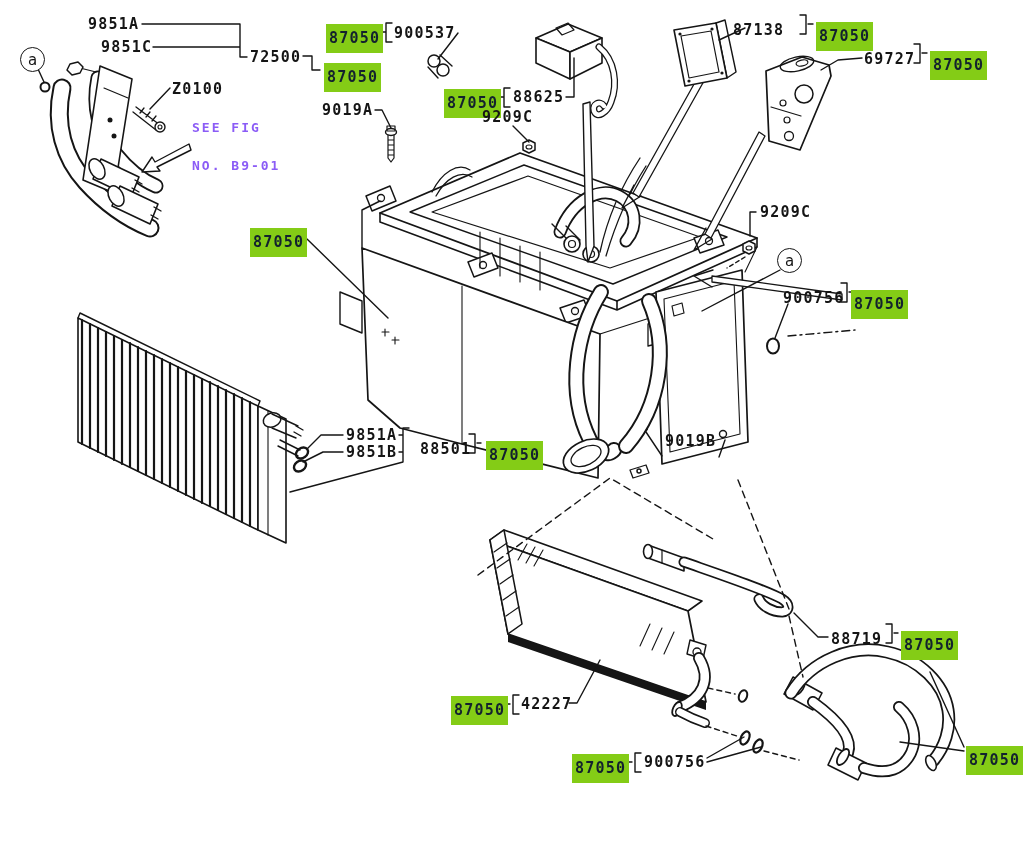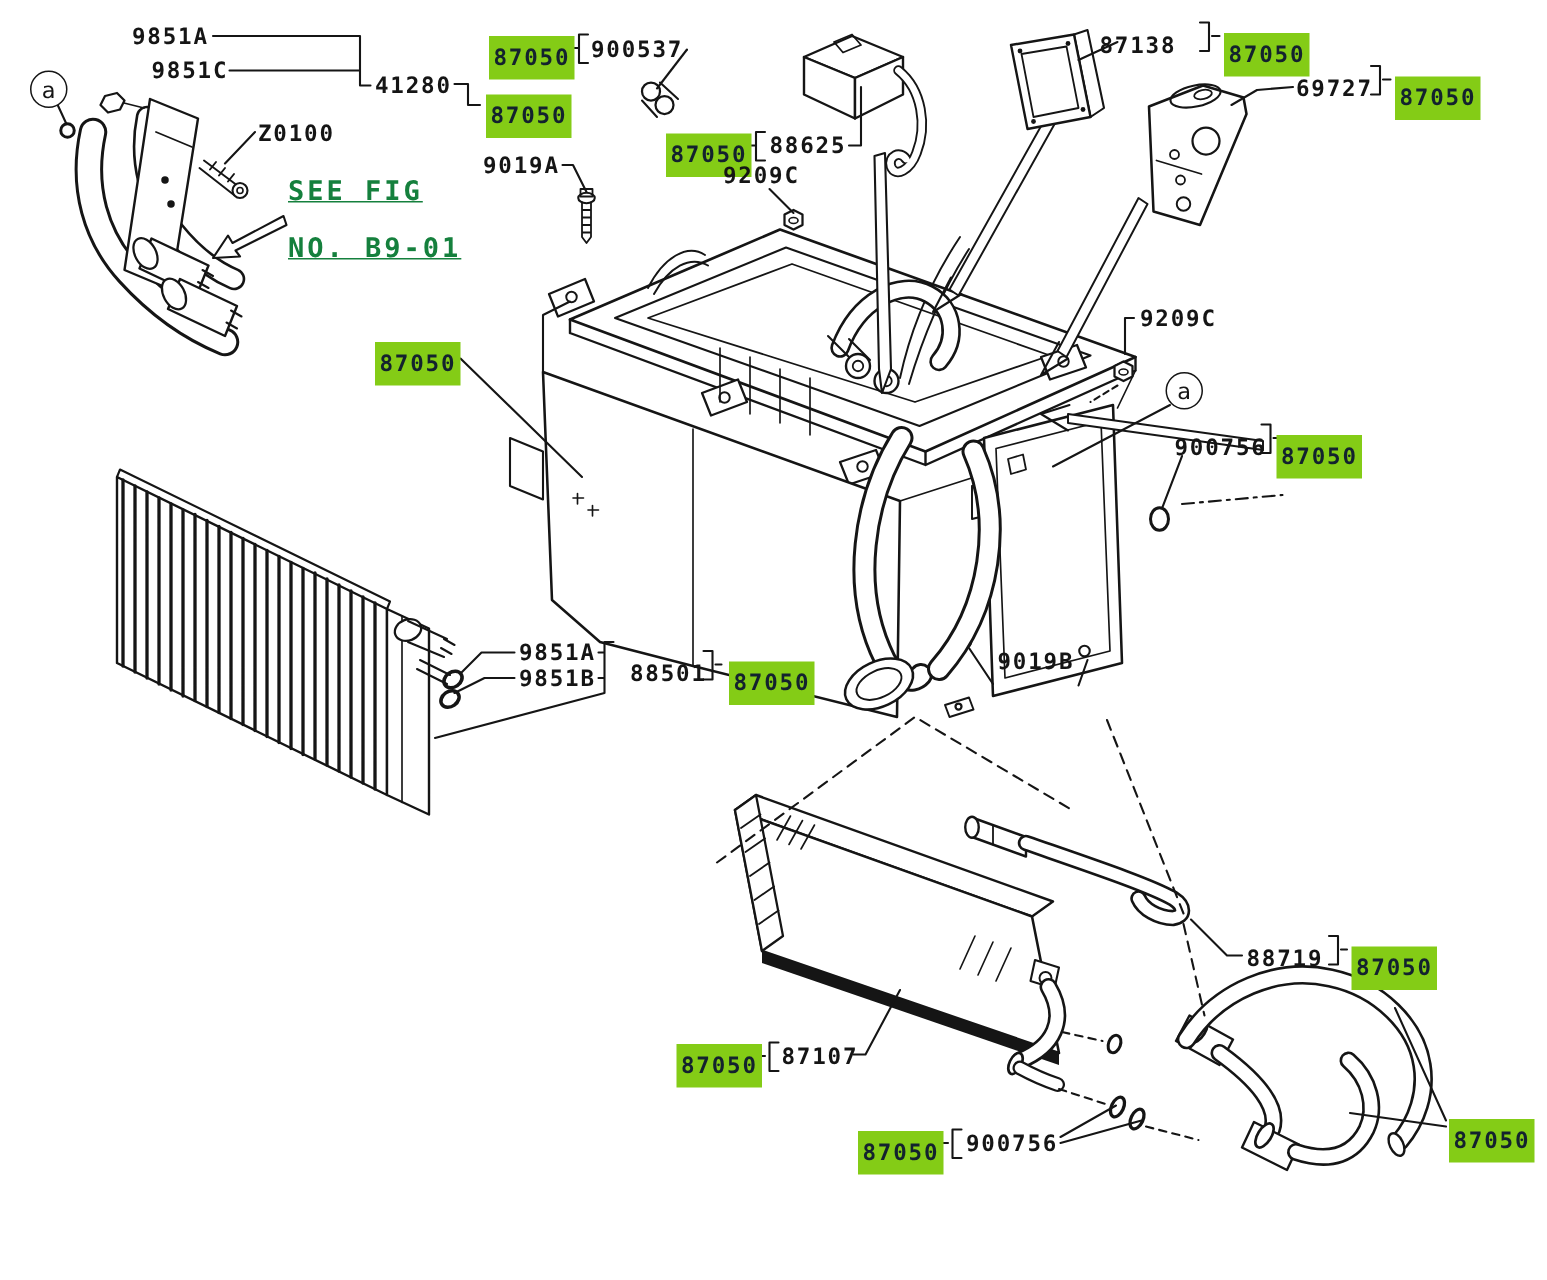--- a/index.html
+++ b/index.html
@@ -2,22 +2,22 @@
 <html><head>
 <meta charset="utf-8">
 <style>
   html,body{margin:0;padding:0;background:#fff;}
   .stage{position:relative;width:1031px;height:853px;background:#ffffff;overflow:hidden;
          font-family:"DejaVu Sans Mono","Liberation Mono",monospace;}
   .stage svg{position:absolute;left:0;top:0;}
   .lbl{position:absolute;font-size:15px;font-weight:bold;letter-spacing:1.2px;color:#151515;
        white-space:nowrap;line-height:17px;}
   .hl{background:#84cc16;color:#13222e;padding:6px 3px;}
-  .note{position:absolute;font-size:18px;font-weight:bold;letter-spacing:2px;color:#15803d;
-        line-height:19px;white-space:pre;text-decoration:underline;}
+  .note{position:absolute;font-size:13px;font-weight:bold;letter-spacing:2px;color:#8b5cf6;
+        line-height:19px;white-space:pre;}
   .vmark{position:absolute;width:23px;height:23px;border:1.7px solid #151515;border-radius:50%;
          display:flex;align-items:center;justify-content:center;
          font:15px "DejaVu Sans","Liberation Sans",sans-serif;color:#151515;background:#fff;}
 </style>
 </head>
 <body>
 
 <div class="stage">
 
 <svg width="1031" height="853" viewBox="0 0 1031 853" fill="none" stroke="#151515" stroke-width="1.5" stroke-linejoin="round" stroke-linecap="round">
@@ -239,21 +239,21 @@
     <path d="M964,747 L930,672 M964,751 L900,742"></path>
     <path d="M170,88 L150,109"></path>
     <path d="M38,69 L44,82"></path>
   </g>
 
   <path d="M142,172 L152,157 L155,162 L189,144 L191,150 L157,167 L160,171 Z" fill="#fff" stroke-width="1.4"></path>
 </svg>
 
   <div class="lbl" style="left:88px;top:16px">9851A</div>
   <div class="lbl" style="left:101px;top:39px">9851C</div>
-  <div class="lbl" style="left:250px;top:49px">41280</div>
+  <div class="lbl" style="left:250px;top:49px">72500</div>
   <div class="lbl hl" style="left:326px;top:24px">87050</div>
   <div class="lbl" style="left:394px;top:25px">900537</div>
   <div class="lbl hl" style="left:324px;top:63px">87050</div>
   <div class="lbl" style="left:172px;top:81px">Z0100</div>
   <div class="lbl" style="left:322px;top:102px">9019A</div>
   <div class="lbl hl" style="left:444px;top:89px">87050</div>
   <div class="lbl" style="left:513px;top:89px">88625</div>
   <div class="lbl" style="left:482px;top:109px">9209C</div>
   <div class="lbl" style="left:733px;top:22px">87138</div>
   <div class="lbl hl" style="left:816px;top:22px">87050</div>
@@ -264,21 +264,21 @@
   <div class="lbl" style="left:783px;top:290px">900756</div>
   <div class="lbl hl" style="left:851px;top:290px">87050</div>
   <div class="lbl" style="left:665px;top:433px">9019B</div>
   <div class="lbl" style="left:346px;top:427px">9851A</div>
   <div class="lbl" style="left:346px;top:444px">9851B</div>
   <div class="lbl" style="left:420px;top:441px">88501</div>
   <div class="lbl hl" style="left:486px;top:441px">87050</div>
   <div class="lbl" style="left:831px;top:631px">88719</div>
   <div class="lbl hl" style="left:901px;top:631px">87050</div>
   <div class="lbl hl" style="left:451px;top:696px">87050</div>
-  <div class="lbl" style="left:521px;top:696px">87107</div>
+  <div class="lbl" style="left:521px;top:696px">42227</div>
   <div class="lbl hl" style="left:572px;top:754px">87050</div>
   <div class="lbl" style="left:644px;top:754px">900756</div>
   <div class="lbl hl" style="left:966px;top:746px">87050</div>
 
   <div class="note" style="left:192px;top:118px"><span>SEE FIG</span><br>
 <span>NO. B9-01</span></div>
 
   <div class="vmark" style="left:20px;top:47px">
     <span>a</span>
   </div>

